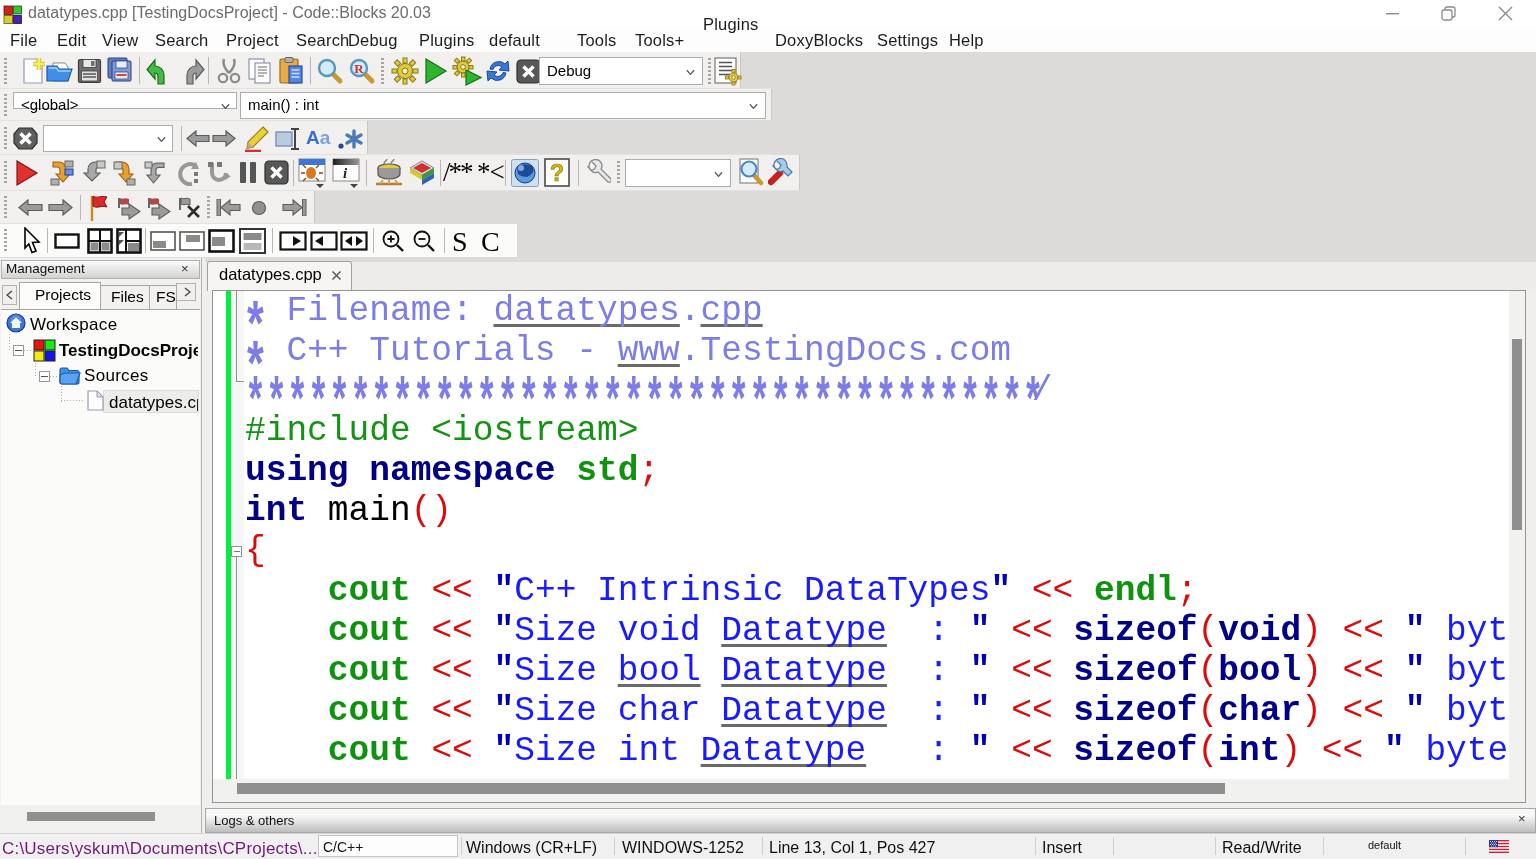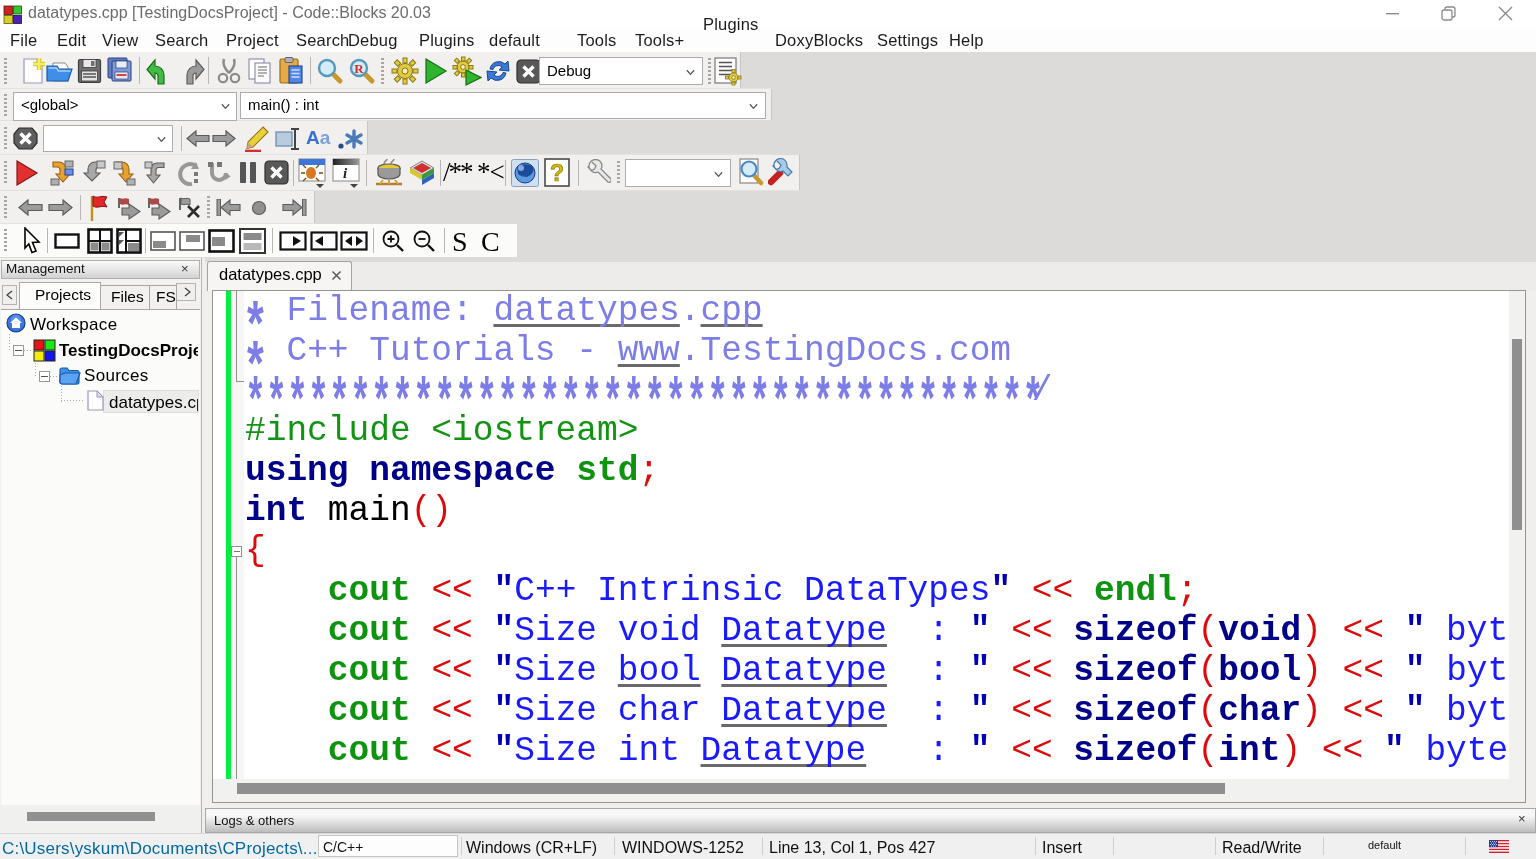--- a/index.html
+++ b/index.html
@@ -240,21 +240,21 @@
 <rect x="20" y="13.5" width="3" height="3"></rect>
           <rect x="20" y="26" width="3" height="3"></rect>
           <rect x="13.5" y="20" width="3" height="3"></rect>
           <rect x="26" y="20" width="3" height="3"></rect>
 </g>
         <circle cx="21.5" cy="21.5" r="1.8" fill="#f6efc0" stroke="#8a7a14" stroke-width="0.8"></circle>
 </svg>
     </div>
 
 <div class="grip" style="left:4px;top:94px;height:22px;"></div>
-<div class="combo" style="left:13px;top:92px;width:224px;height:29px;">
+<div class="combo" style="left:13px;top:92px;width:224px;height:17px;">
       <span class="tx">&lt;global&gt;</span>
 <svg class="chev" style="left:207px;top:9px;" width="10" height="7" viewBox="0 0 10 7" fill="none" stroke="#555" stroke-width="1.4">
         <path d="M1 1 L5 5.5 L9 1"></path>
       </svg>
     </div>
 <div class="combo" style="left:240px;top:92px;width:526px;height:27px;">
       <span class="tx">main() : int</span>
 <svg class="chev" style="left:508px;top:9px;" width="10" height="7" viewBox="0 0 10 7" fill="none" stroke="#555" stroke-width="1.4">
         <path d="M1 1 L5 5.5 L9 1"></path>
       </svg>
@@ -715,21 +715,21 @@
 
 <div class="ab" id="code" style="left:245px;top:291px;width:1263px;height:488px;overflow:hidden;font-family:'Liberation Mono',monospace;font-size:34.5px;line-height:40px;white-space:pre;color:#000;"><div><span class="cm"><span class="a1">*</span> Filename: <u class="lk">datatypes</u>.<u class="lk">cpp</u></span></div><div><span class="cm"><span class="a1">*</span> C++ Tutorials - <u class="lk">www</u>.TestingDocs.com</span></div><div><span class="cm"><span class="a3">**************************************</span>/</span></div><div><span class="g">#include &lt;iostream&gt;</span></div><div><span class="k">using namespace</span> <span class="gb">std</span><span class="r">;</span></div><div><span class="k">int</span> main<span class="r">()</span></div><div><span class="r">{</span></div><div>    <span class="gb">cout</span> <span class="r">&lt;&lt;</span> <span class="q">"</span><span class="s">C++ Intrinsic DataTypes</span><span class="q">"</span> <span class="r">&lt;&lt;</span> <span class="gb">endl</span><span class="r">;</span></div><div>    <span class="gb">cout</span> <span class="r">&lt;&lt;</span> <span class="q">"</span><span class="s">Size void <u>Datatype</u>  : </span><span class="q">"</span> <span class="r">&lt;&lt;</span> <span class="k">sizeof</span><span class="r">(</span><span class="k">void</span><span class="r">)</span> <span class="r">&lt;&lt;</span> <span class="q">"</span><span class="s"> bytes</span></div><div>    <span class="gb">cout</span> <span class="r">&lt;&lt;</span> <span class="q">"</span><span class="s">Size <u>bool</u> <u>Datatype</u>  : </span><span class="q">"</span> <span class="r">&lt;&lt;</span> <span class="k">sizeof</span><span class="r">(</span><span class="k">bool</span><span class="r">)</span> <span class="r">&lt;&lt;</span> <span class="q">"</span><span class="s"> bytes</span></div><div>    <span class="gb">cout</span> <span class="r">&lt;&lt;</span> <span class="q">"</span><span class="s">Size char <u>Datatype</u>  : </span><span class="q">"</span> <span class="r">&lt;&lt;</span> <span class="k">sizeof</span><span class="r">(</span><span class="k">char</span><span class="r">)</span> <span class="r">&lt;&lt;</span> <span class="q">"</span><span class="s"> bytes</span></div><div>    <span class="gb">cout</span> <span class="r">&lt;&lt;</span> <span class="q">"</span><span class="s">Size int <u>Datatype</u>   : </span><span class="q">"</span> <span class="r">&lt;&lt;</span> <span class="k">sizeof</span><span class="r">(</span><span class="k">int</span><span class="r">)</span> <span class="r">&lt;&lt;</span> <span class="q">"</span><span class="s"> bytes</span></div></div>
 </div>
 
 <div class="ab" style="left:205px;top:808px;width:1331px;height:25px;background:linear-gradient(#f7f7f7 30%,#bdbdbd);border:1px solid #a8a8a8;box-sizing:border-box;"></div>
 <div class="ab" style="left:214px;top:813px;font-size:13px;color:#111;">Logs &amp; others</div>
 <div class="ab" style="left:1518px;top:811px;font-size:13px;color:#333;">×</div>
 
 <div class="ab" style="left:0;top:833px;width:1536px;height:26px;background:#f0f0f0;border-top:1px solid #d5d5d5;box-sizing:border-box;"></div>
 <div id="statusbar">
-<div class="ab" style="left:2px;top:839px;font-size:17px;letter-spacing:0.2px;color:#0369a1;">C:\Users\yskum\Documents\CProjects\...</div>
+<div class="ab" style="left:2px;top:839px;font-size:17px;letter-spacing:0.2px;color:#701a75;">C:\Users\yskum\Documents\CProjects\...</div>
 <div class="ab" style="left:318px;top:835px;width:140px;height:22px;background:#fdfdfd;border:1px solid #c4c4c4;box-sizing:border-box;"></div>
 <div class="ab" style="left:323px;top:839px;font-size:14px;color:#111;">C/C++</div>
 <div class="ab" style="left:466px;top:839px;font-size:16px;color:#111;">Windows (CR+LF)</div>
 <div class="ab" style="left:622px;top:839px;font-size:16px;color:#111;">WINDOWS-1252</div>
 <div class="ab" style="left:769px;top:839px;font-size:16px;color:#111;">Line 13, Col 1, Pos 427</div>
 <div class="ab" style="left:1042px;top:839px;font-size:16px;color:#111;">Insert</div>
 <div class="ab" style="left:1222px;top:839px;font-size:16px;color:#111;">Read/Write</div>
 <div class="ab" style="left:1368px;top:839px;font-size:11px;color:#111;">default</div>
 <div class="sep" style="left:461px;top:837px;height:18px;background:#cfcfcf;"></div>
 <div class="sep" style="left:614px;top:837px;height:18px;background:#cfcfcf;"></div>

